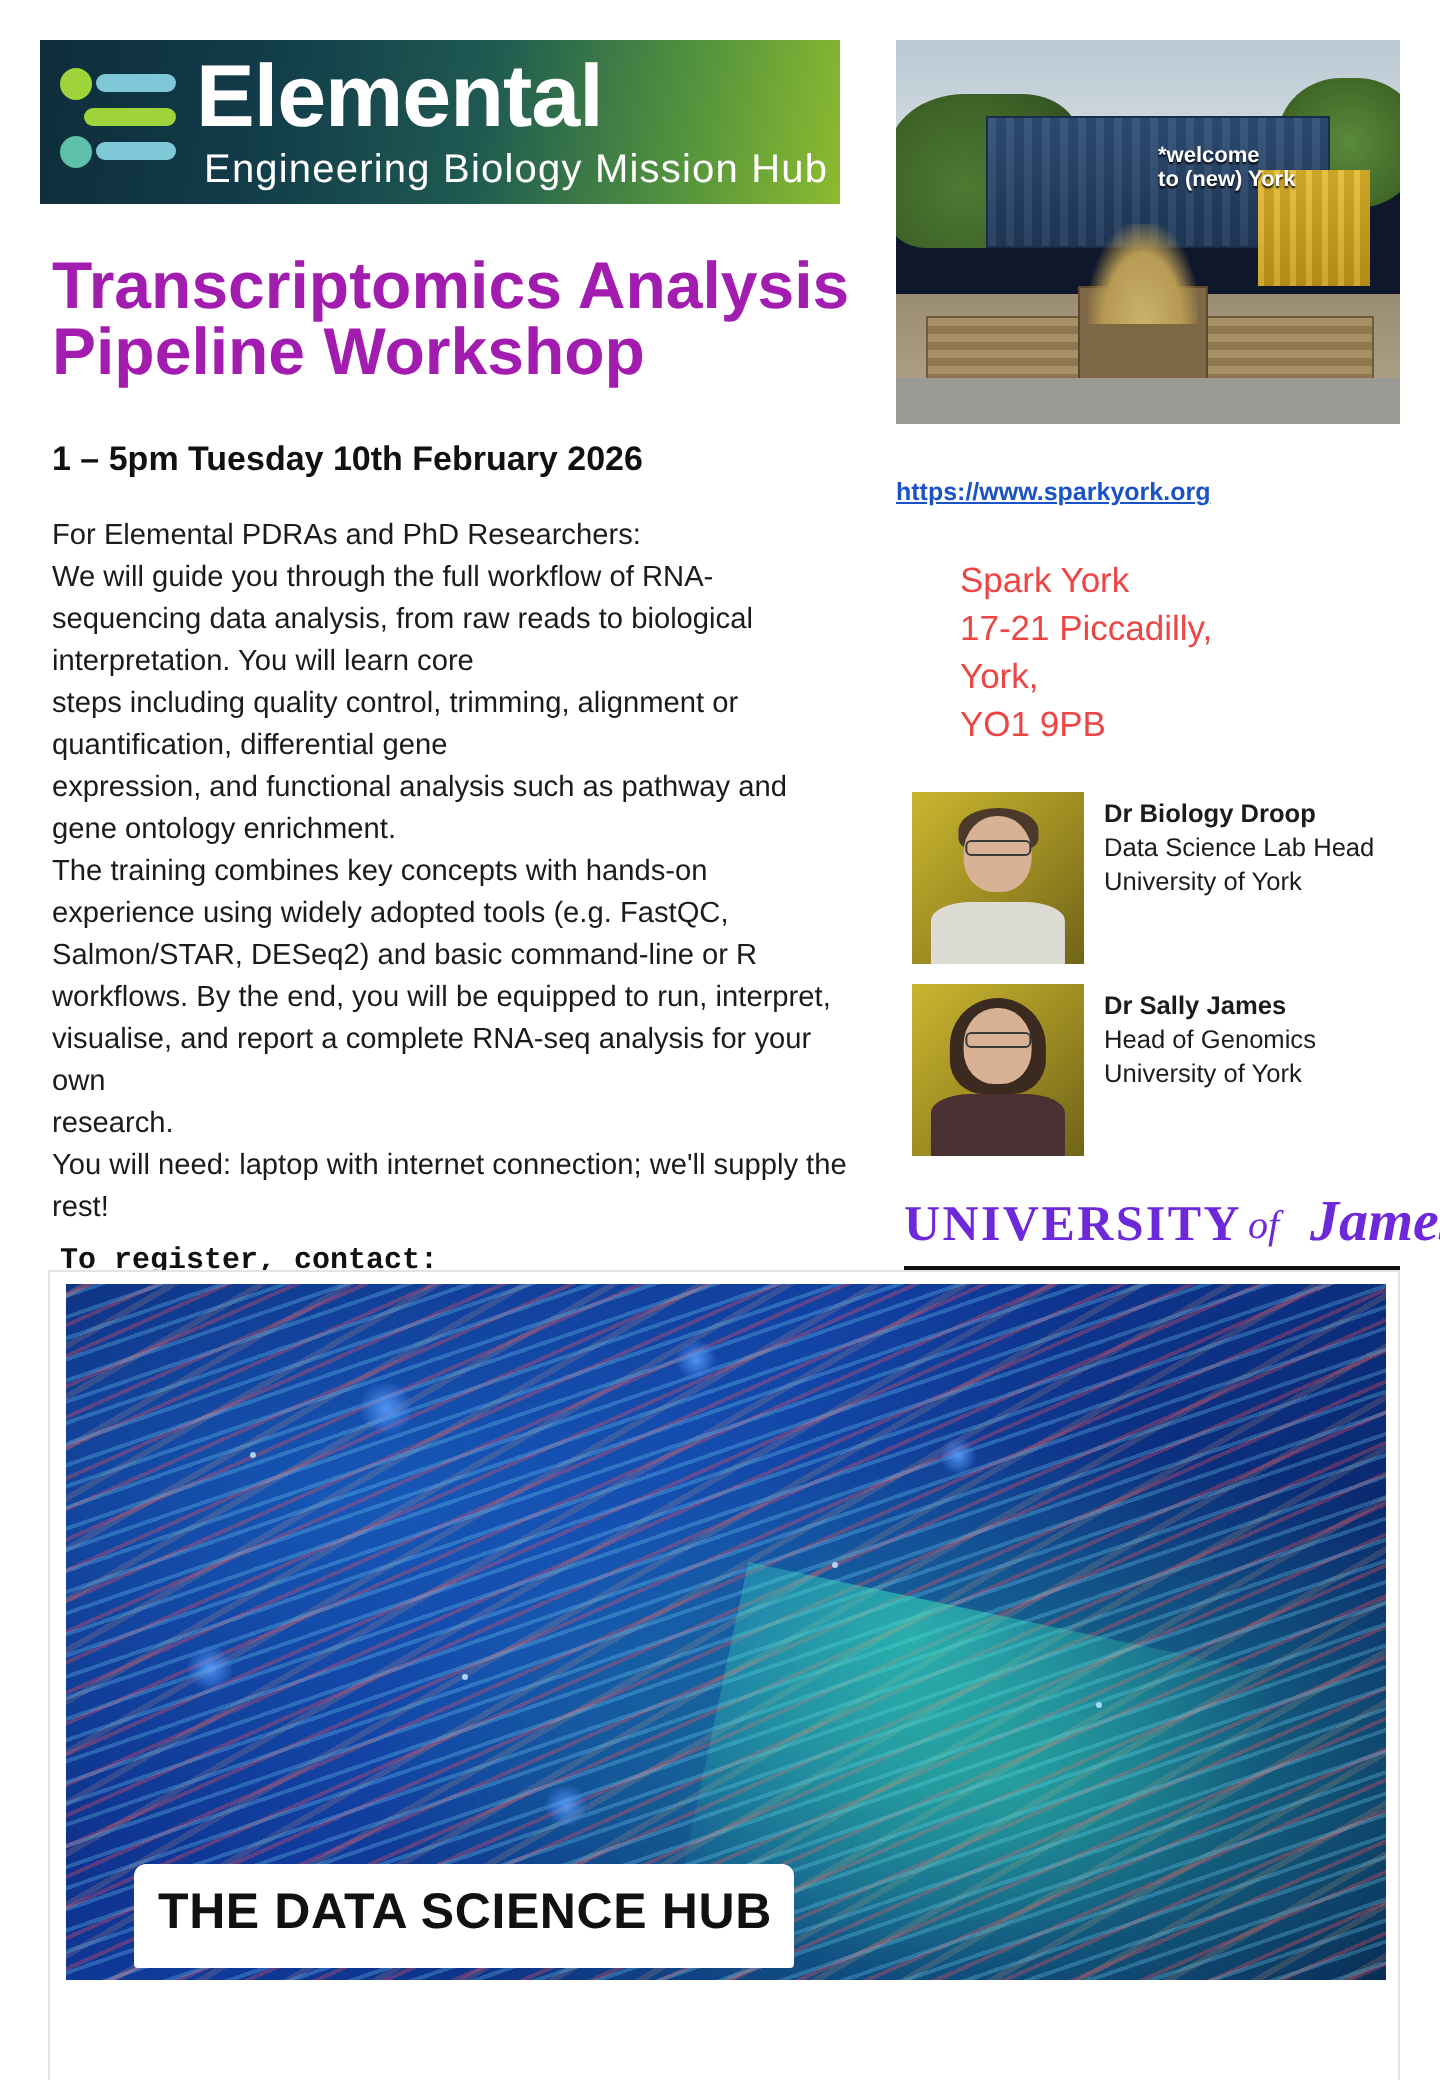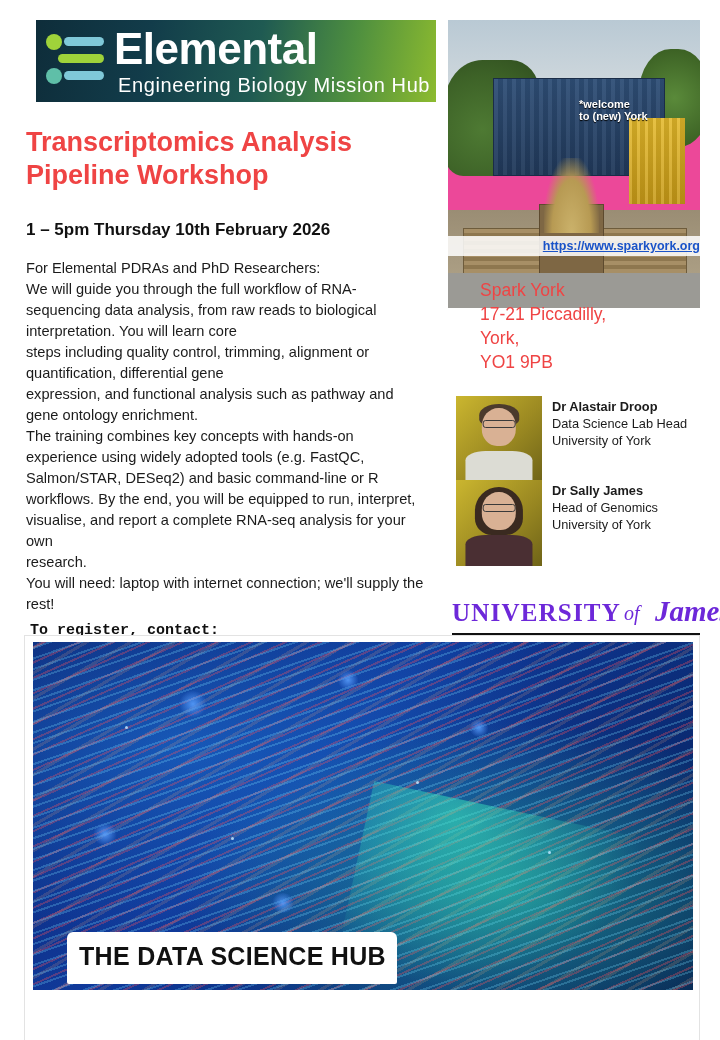--- a/index.html
+++ b/index.html
@@ -13,21 +13,21 @@
   }
   .poster {
     position: relative;
     width: 720px; height: 1040px;
     background: #ffffff;
   }
 
   
   .logo-banner {
     position: absolute;
-    left: 36px; top: 20px;
+    left: 20px; top: 20px;
     width: 400px; height: 82px;
     background: linear-gradient(100deg, #0e2d3a 0%, #123c4a 28%, #1f5a52 55%, #4e8f3f 78%, #8dbb2f 100%);
     overflow: hidden;
     padding-left: 44px;
   }
   .logo-mark {
     position: absolute; left: 8px; top: 8px;
     width: 64px; height: 64px;
   }
   .logo-mark .cell {
@@ -55,24 +55,24 @@
     font-size: 20px;
     letter-spacing: 0.6px;
     white-space: nowrap;
   }
 
   
   .title {
     position: absolute;
     left: 26px; top: 126px;
     width: 400px;
-    font-size: 27px;
+    font-size: 33px;
     font-weight: bold;
     line-height: 33px;
-    color: #ef4444;
+    color: #a21caf;
   }
   .datetime {
     position: absolute;
     left: 26px; top: 220px;
     width: 400px;
     font-size: 17px;
     font-weight: bold;
     color: #111;
   }
   .body-text {
@@ -91,23 +91,23 @@
     font-size: 15px;
     color: #1b1b1b;
     font-family: Liberation Mono, monospace;
   }
   .register b { color: #111; }
 
   
   .spark-photo {
     position: absolute;
     left: 448px; top: 20px;
-    width: 252px; height: 288px;
+    width: 252px; height: 192px;
     overflow: hidden;
-    background: #ec4899;
+    background: #0f172a;
   }
   .sky {
     position: absolute; left: 0; top: 0; width: 100%; height: 32%;
     background: linear-gradient(#b9c9d4, #d7dde0);
   }
   .greenery-l {
     position: absolute; left: -4px; top: 14%; width: 38%; height: 40%;
     background: radial-gradient(circle at 40% 60%, #4e7a33 0%, #3d6227 60%, #2f4d1f 100%);
     border-radius: 40% 30% 30% 20%;
   }
@@ -160,21 +160,21 @@
   }
   .paving {
     position: absolute; left: 0; bottom: 0; width: 100%; height: 12%;
     background: #9b9a95;
   }
   .url-strip {
     position: absolute;
     left: 448px; top: 236px;
     width: 252px; height: 20px;
     background: rgba(255,255,255,0.86);
-    text-align: right;
+    text-align: left;
   }
   .url-strip a {
     color: #1a53c8;
     font-size: 12.5px;
     font-weight: bold;
     text-decoration: underline;
     line-height: 20px;
   }
 
   .venue {
@@ -188,21 +188,21 @@
     margin-left: 24px;
   }
 
   .person {
     position: absolute;
     left: 456px;
     width: 250px;
     height: 86px;
   }
   .person.p1 { top: 396px; }
-  .person.p2 { top: 480px; }
+  .person.p2 { top: 492px; }
   .person .headshot {
     position: absolute; left: 0; top: 0;
     width: 86px; height: 86px;
     overflow: hidden;
     background: linear-gradient(#b9a42a, #8f7f1e);
   }
   .headshot .bg-wall {
     position: absolute; inset: 0;
     background: linear-gradient(135deg, #cbb62f 0%, #9c8a22 55%, #6f6418 100%);
   }
@@ -369,21 +369,21 @@
       <div class="cell" style="left:2px; top:40px; width:16px; height:16px; background:#5fbfa8;"></div>
       <div class="bar" style="left:20px; top:9px; width:40px;"></div>
       <div class="bar" style="left:14px; top:26px; width:46px; background:#9fd33a;"></div>
       <div class="bar" style="left:20px; top:43px; width:40px;"></div>
     </div>
     <div class="logo-text">Elemental</div>
     <div class="logo-sub">Engineering Biology Mission Hub</div>
   </div>
 
   <div class="title">Transcriptomics Analysis Pipeline Workshop</div>
-  <div class="datetime">1 – 5pm Thursday 10th February 2026</div>
+  <div class="datetime">1 – 5pm Tuesday 10th February 2026</div>
   <div class="body-text">For Elemental PDRAs and PhD Researchers:
 We will guide you through the full workflow of RNA-sequencing data analysis, from raw reads to biological interpretation. You will learn core
 steps including quality control, trimming, alignment or quantification, differential gene
 expression, and functional analysis such as pathway and gene ontology enrichment.
 The training combines key concepts with hands-on experience using widely adopted tools (e.g. FastQC, Salmon/STAR, DESeq2) and basic command-line or R workflows. By the end, you will be equipped to run, interpret, visualise, and report a complete RNA-seq analysis for your own
 research.
 You will need: laptop with internet connection; we'll supply the rest!</div>
 
   <div class="register">
     <b>To register, contact:</b>
@@ -414,21 +414,21 @@
 
   <div class="person p1">
     <div class="headshot">
       <div class="bg-wall"></div>
       <div class="hair"></div>
       <div class="head"></div>
       <div class="glasses"></div>
       <div class="body"></div>
     </div>
     <div class="info">
-      <div class="name">Dr Alastair Droop</div>
+      <div class="name">Dr Biology Droop</div>
       <div>Data Science Lab Head</div>
       <div>University of York</div>
     </div>
   </div>
 
   <div class="person p2">
     <div class="headshot">
       <div class="bg-wall"></div>
       <div class="hair"></div>
       <div class="head"></div>

